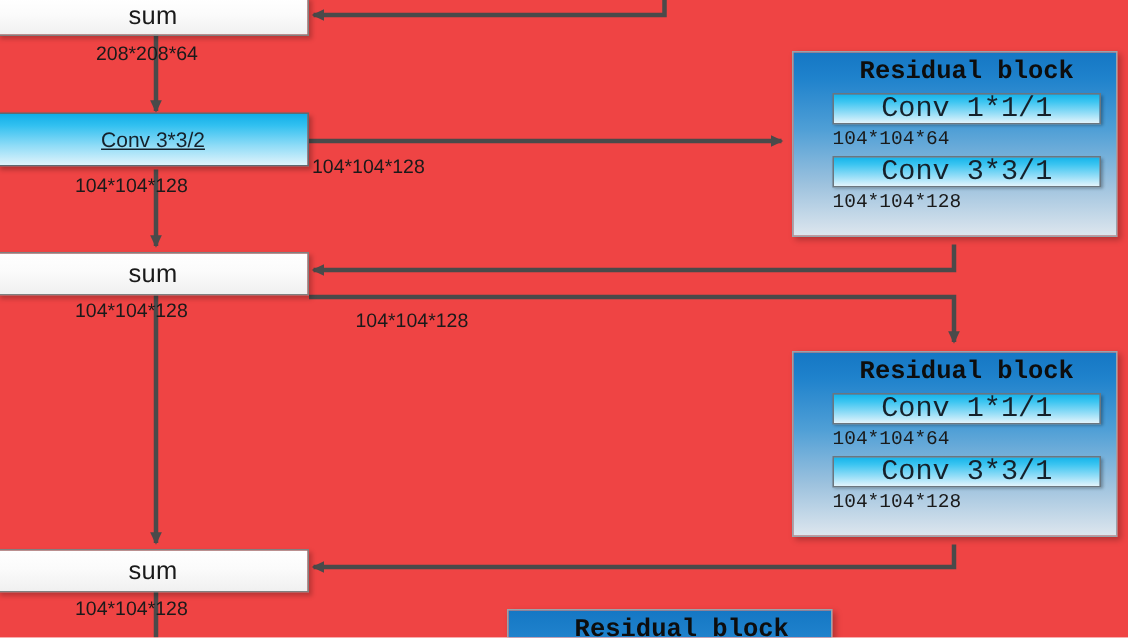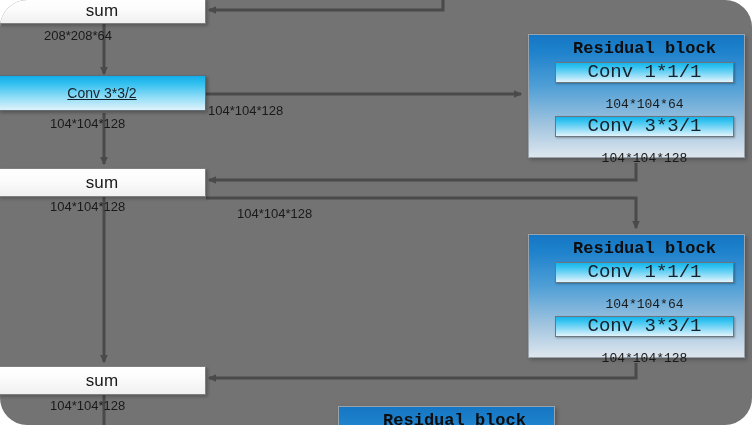--- a/index.html
+++ b/index.html
@@ -8,22 +8,21 @@
     background: #ffffff;
   }
   body {
     font-family: "Liberation Sans", sans-serif;
   }
   #canvas {
     position: relative;
     width: 752px;
     height: 425px;
     overflow: hidden;
-    background: #737373;
-    border-radius: 27px;
+    background: #ef4444;
   }
   #edges {
     position: absolute;
     left: 0;
     top: 0;
     width: 752px;
     height: 425px;
   }
 
   
@@ -86,25 +85,24 @@
     background: linear-gradient(to bottom, #16b4ea 0%, #3cc5f1 25%, #93ddf7 65%, #e2f4fc 100%);
     box-shadow: 1px 1px 2px rgba(0,0,0,0.3);
     text-align: center;
     font-size: 19px;
     color: #15212b;
     line-height: 19px;
     height: 21px;
     margin-top: 2px;
   }
   .res-dim {
-    text-align: center;
     font-size: 13px;
     color: #1a1a1a;
     line-height: 18px;
-    margin-top: 13px;
+    margin-top: 1px;
   }
 
   
   .dim {
     position: absolute;
     font-size: 13px;
     color: #1a1a1a;
     white-space: nowrap;
     z-index: 6;
   }
@@ -139,21 +137,21 @@
       <path d="M206,198 L636,198 L636,228" marker-end="url(#arrowhead)"></path>
 
       <path d="M636,363 L636,378 L209,378" marker-end="url(#arrowhead)"></path>
     </g>
   </svg>
 
   <div class="sum-box" style="left:-2px; top:-2px; width:208px; height:26px;">
     <span class="lbl">sum</span>
   </div>
 
-  <div class="dim" style="left:44px; top:28px;">208*208*64</div>
+  <div class="dim" style="left:64px; top:28px;">208*208*64</div>
 
   <div class="conv-trunk" style="left:-2px; top:75px; width:208px; height:36px;">
     <span class="lbl">Conv 3*3/2</span>
   </div>
 
   <div class="dim" style="left:50px; top:116px;">104*104*128</div>
 
   <div class="dim" style="left:208px; top:103px;">104*104*128</div>
 
   <div class="sum-box" style="left:-2px; top:168px; width:208px; height:29px;">

